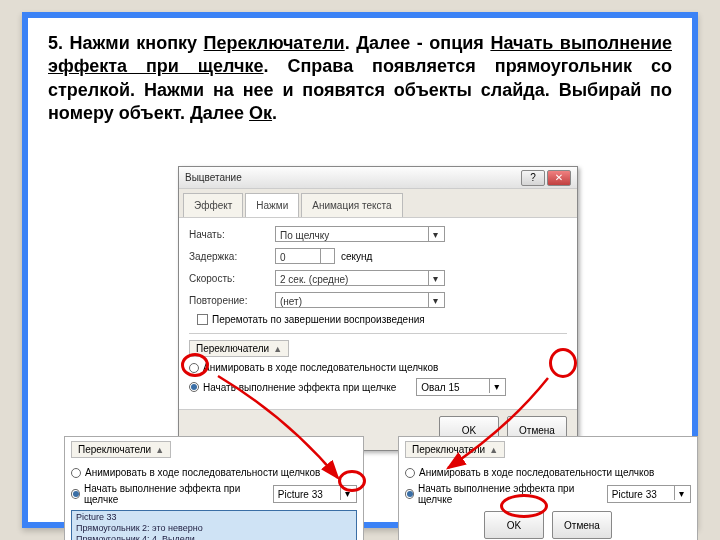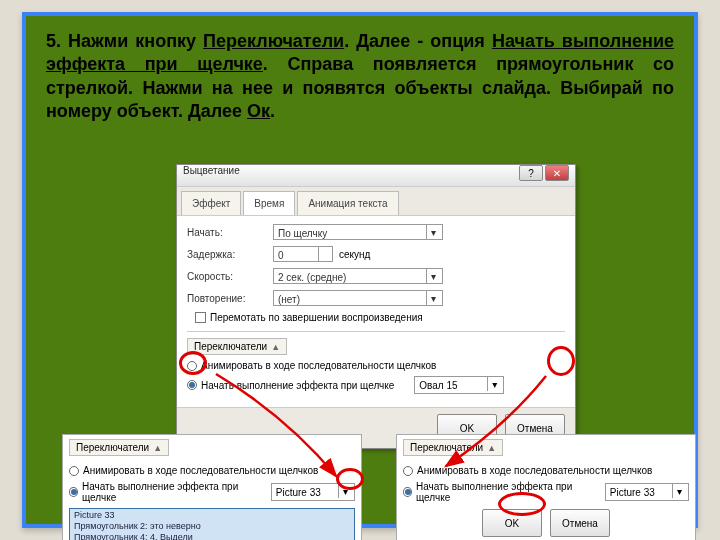--- a/index.html
+++ b/index.html
@@ -7,22 +7,22 @@
     width: 720px; height: 540px;
     background: #e2ddd3;
     font-family: Arial, sans-serif;
     position: relative;
     overflow: hidden;
   }
   .slide {
     position: absolute;
     left: 22px; top: 12px;
     width: 676px; height: 516px;
-    background: #4d7c0f;
-    border: 4px solid #3b82f6;
+    background: #ffffff;
+    border: 6px solid #3b82f6;
     box-shadow: 0 3px 6px rgba(0,0,0,0.2);
   }
   .instructions {
     padding: 14px 20px 10px 20px;
     font-size: 18px;
     line-height: 1.3;
     font-weight: bold;
     color: #000;
     text-align: justify;
   }
@@ -35,21 +35,21 @@
     width: 400px;
     background: #ece9e2;
     border: 1px solid #888;
     font-size: 10px;
     box-shadow: 2px 2px 4px rgba(0,0,0,0.3);
   }
   .titlebar {
     height: 22px;
     background: linear-gradient(#fdfdfd,#e2e2e2);
     border-bottom: 1px solid #ccc;
-    display: flex; align-items: flex-start;
+    display: flex; align-items: center;
     padding: 0 6px;
   }
   .titlebar .title { flex: 1; color: #2b2b2b; font-weight: normal; }
   .titlebar .winbtns { display: flex; gap: 2px; }
   .winbtn {
     width: 24px; height: 16px;
     border: 1px solid #888;
     border-radius: 2px;
     background: linear-gradient(#f5f5f5,#d5d5d5);
     display: flex; align-items: center; justify-content: center;
@@ -191,21 +191,21 @@
         <div class="winbtn">
             <span>?</span>
           </div>
         <div class="winbtn close">
             <span>✕</span>
           </div>
       </div>
     </div>
     <div class="tabs">
       <div class="tab">Эффект</div>
-      <div class="tab active">Время</div>
+      <div class="tab active">Нажми</div>
       <div class="tab">Анимация текста</div>
     </div>
     <div class="body">
       <div class="row">
         <span class="lbl">Начать:</span>
         <div class="combo">
           <span>По щелчку</span>
           <span class="caret">▾</span>
         </div>
       </div>

